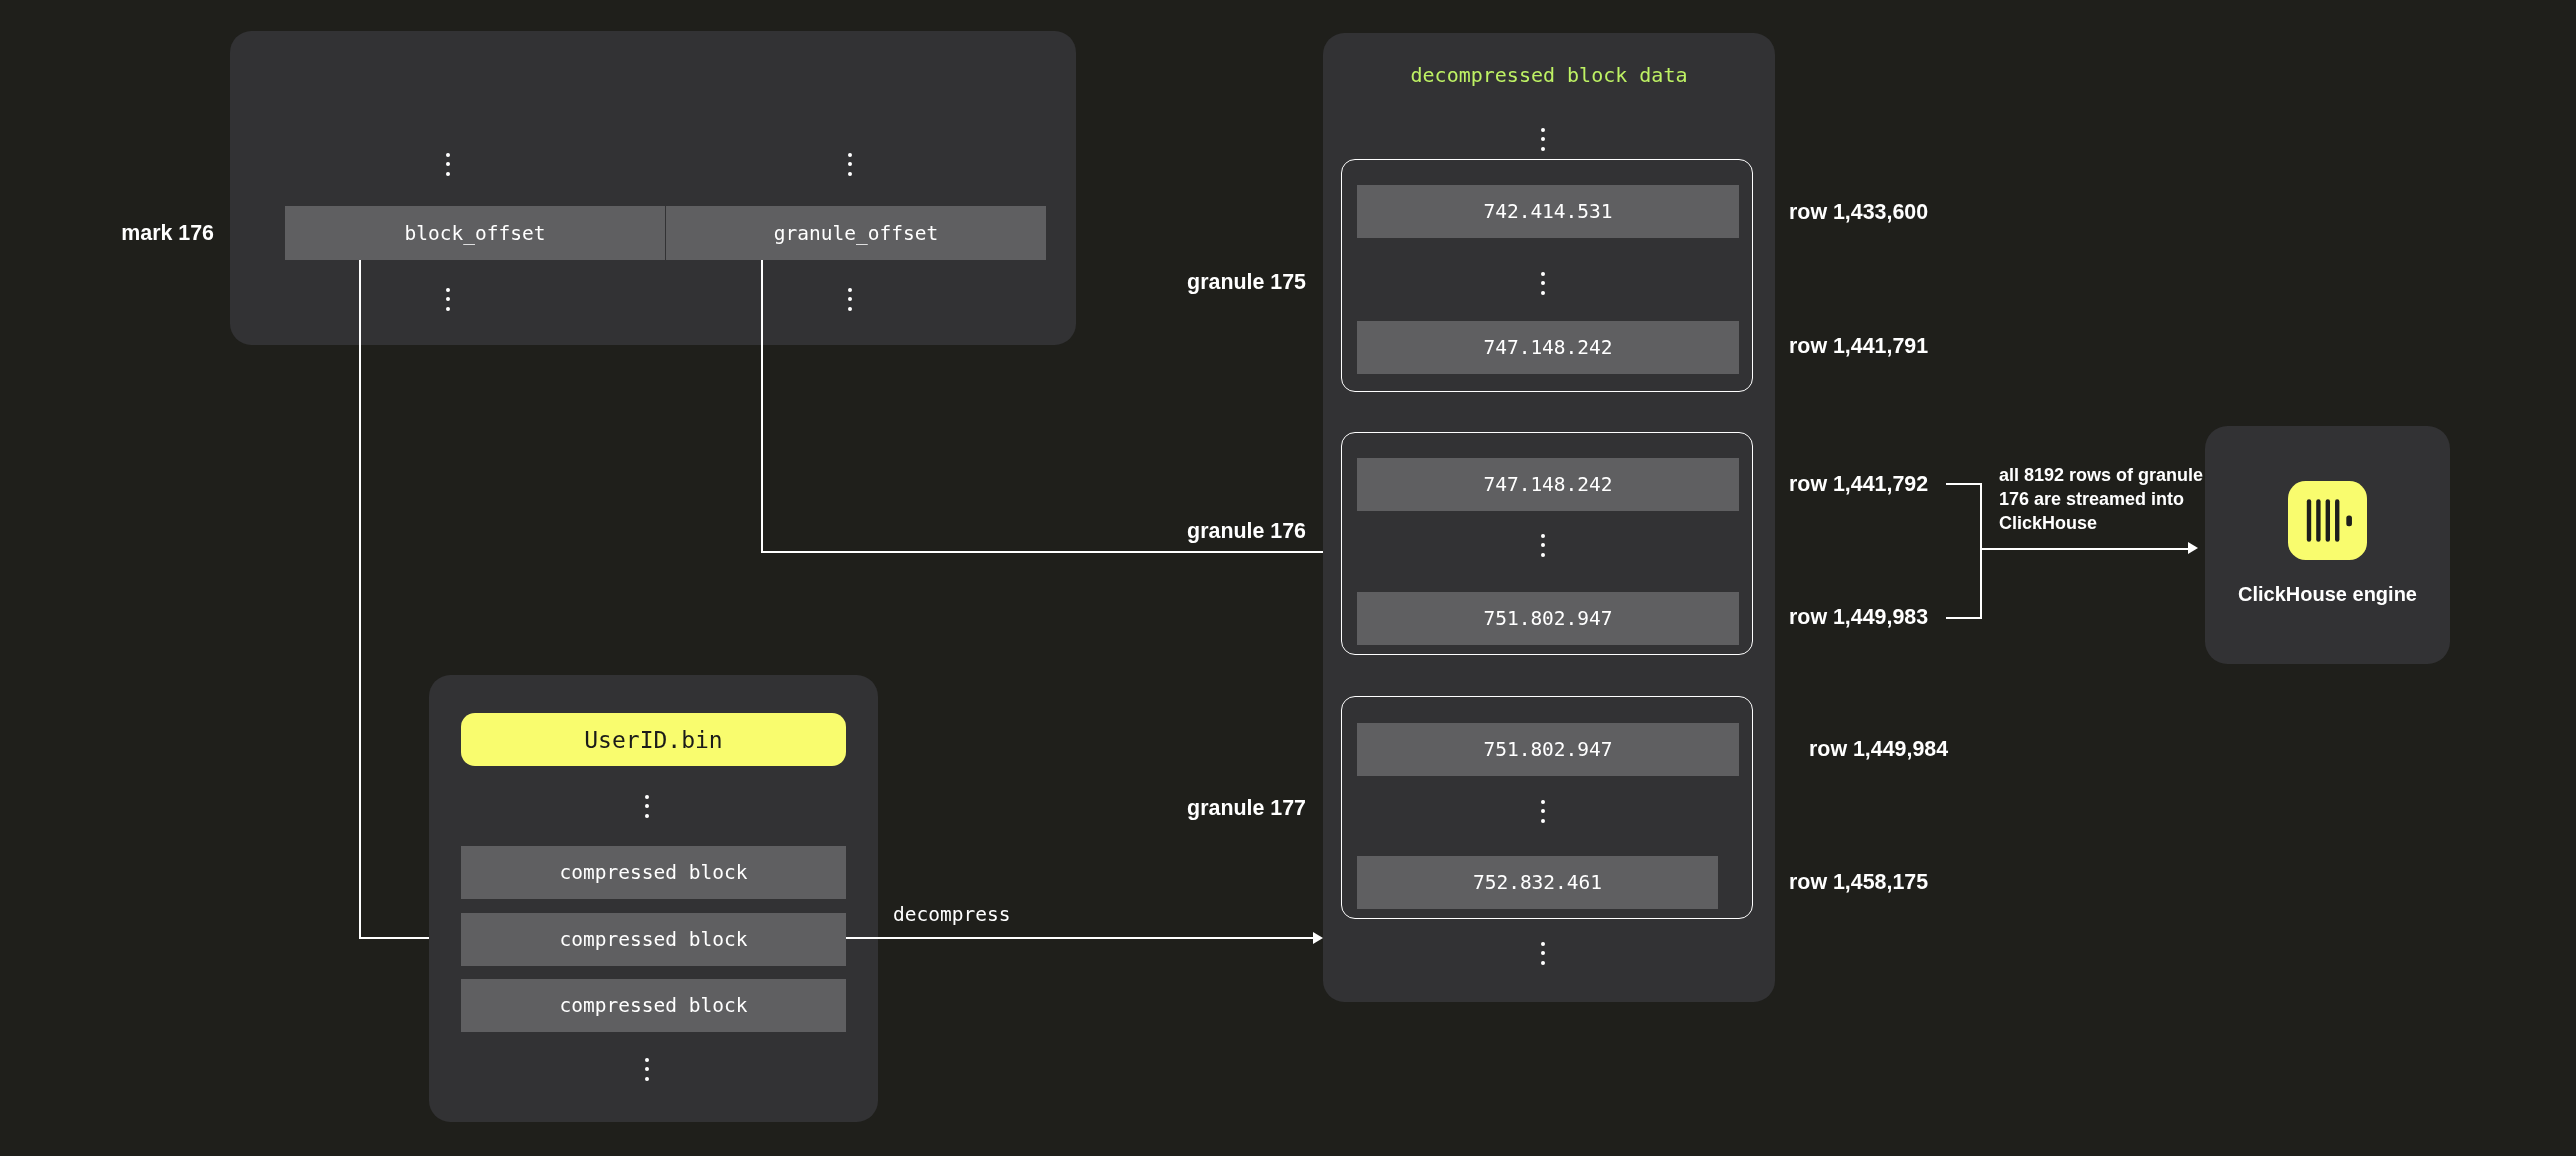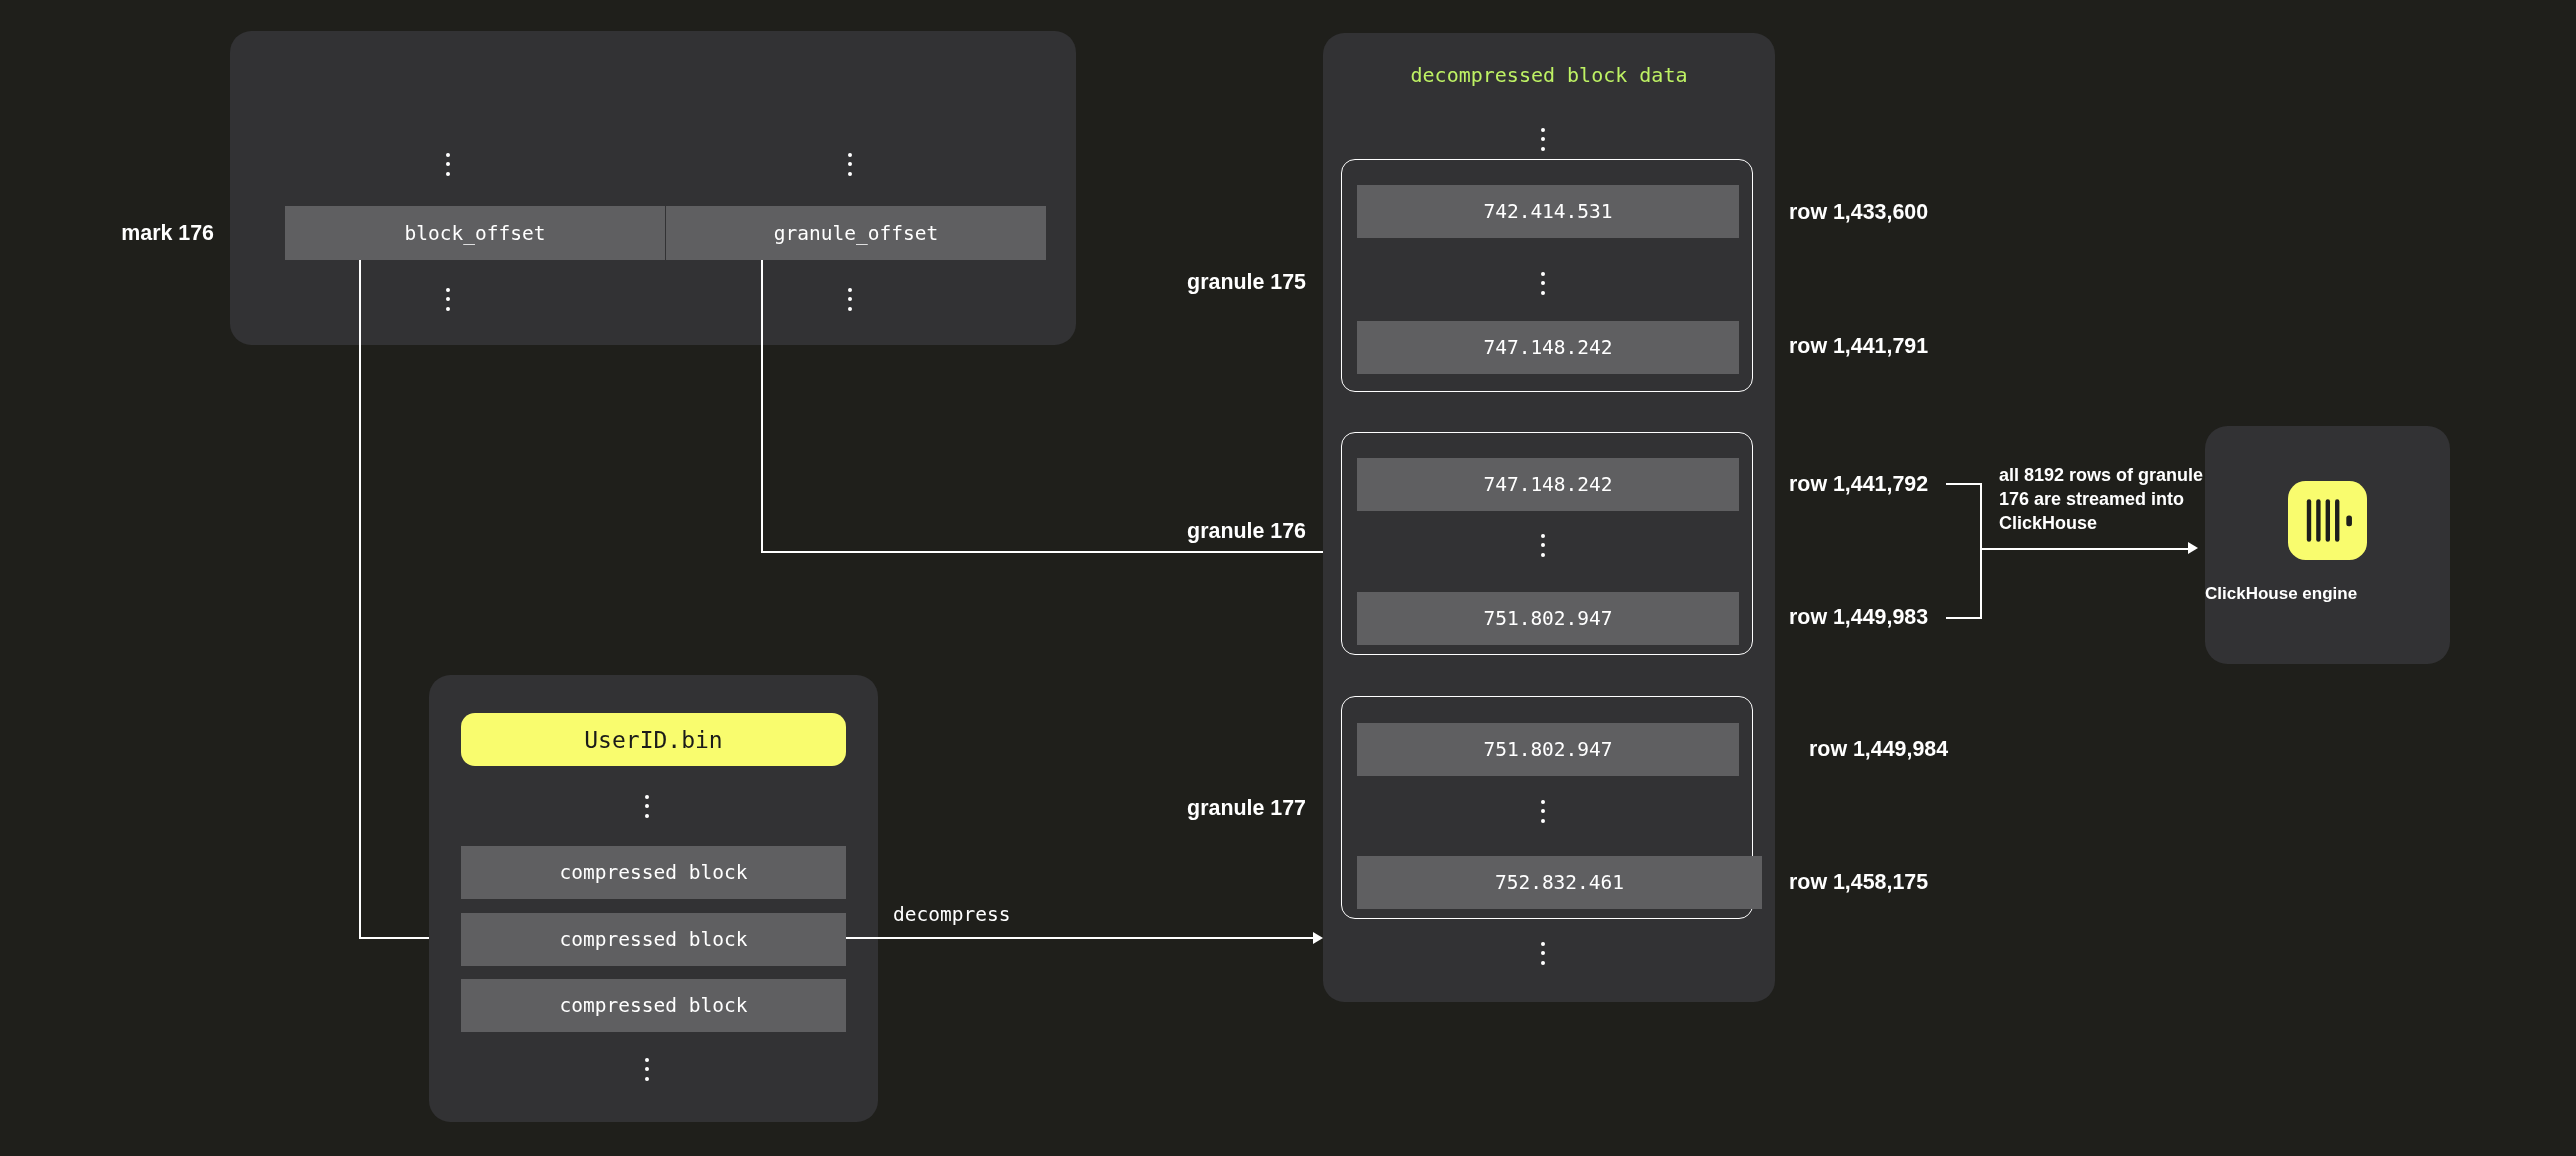--- a/index.html
+++ b/index.html
@@ -13,21 +13,21 @@
   .granule{position:absolute;border:1.9px solid #ffffff;border-radius:14px;}
   .mono-label{position:absolute;font-family:"DejaVu Sans Mono","Liberation Mono",monospace;font-size:19.5px;color:#ffffff;}
   .panel-title{position:absolute;font-family:"DejaVu Sans Mono","Liberation Mono",monospace;font-size:20px;color:#bef264;text-align:center;}
   .slabel{position:absolute;font-weight:700;font-size:21.4px;line-height:25px;color:#ffffff;}
   .rlabel{text-align:right;}
   .line{position:absolute;background:#ffffff;}
   .ah-right{position:absolute;width:0;height:0;border-top:6.3px solid transparent;border-bottom:6.3px solid transparent;border-left:10px solid #ffffff;}
   .vdots{position:absolute;display:flex;flex-direction:column;align-items:center;gap:5.7px;}
   .vdots span{width:3.8px;height:3.8px;border-radius:50%;background:#ffffff;display:block;}
   .ann{position:absolute;font-size:18px;line-height:24px;font-weight:600;color:#ffffff;white-space:nowrap;}
-  .engine-label{position:absolute;font-weight:700;font-size:17px;line-height:28px;color:#ffffff;text-align:left;}
+  .engine-label{position:absolute;font-weight:700;font-size:20px;line-height:28px;color:#ffffff;text-align:center;}
 </style>
 </head>
 <body>
 
 <div id="canvas">
 
   <div class="panel" style="left:230px;top:31px;width:846px;height:314px;">
     <div class="vdots" style="left:216px;top:122px;">
         <span></span>
         <span></span>
@@ -130,21 +130,21 @@
 
   <div class="granule" style="left:1341px;top:696px;width:410px;height:221px;"></div>
   <div class="gbox" style="left:1357px;top:723px;width:382px;height:53px;">
     <span>751.802.947</span>
   </div>
   <div class="vdots" style="left:1541px;top:800px;">
       <span></span>
       <span></span>
       <span></span>
     </div>
-  <div class="gbox" style="left:1357px;top:856px;width:405px;height:53px;">
+  <div class="gbox" style="left:1357px;top:856px;width:361px;height:53px;">
     <span>752.832.461</span>
   </div>
   <div class="vdots" style="left:1541px;top:942px;">
       <span></span>
       <span></span>
       <span></span>
     </div>
 
   <div class="slabel rlabel" style="left:1067px;top:270px;width:239px;">granule 175</div>
   <div class="slabel rlabel" style="left:1067px;top:519px;width:239px;">granule 176</div>

